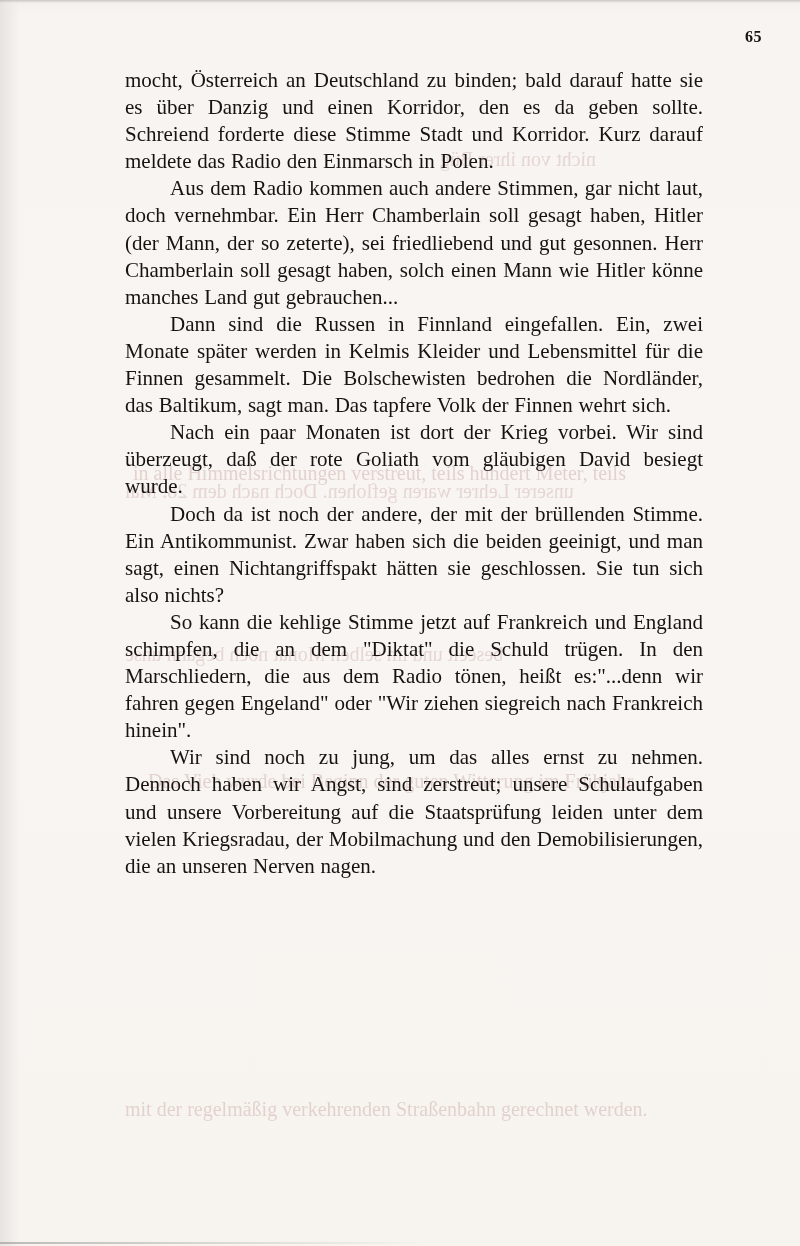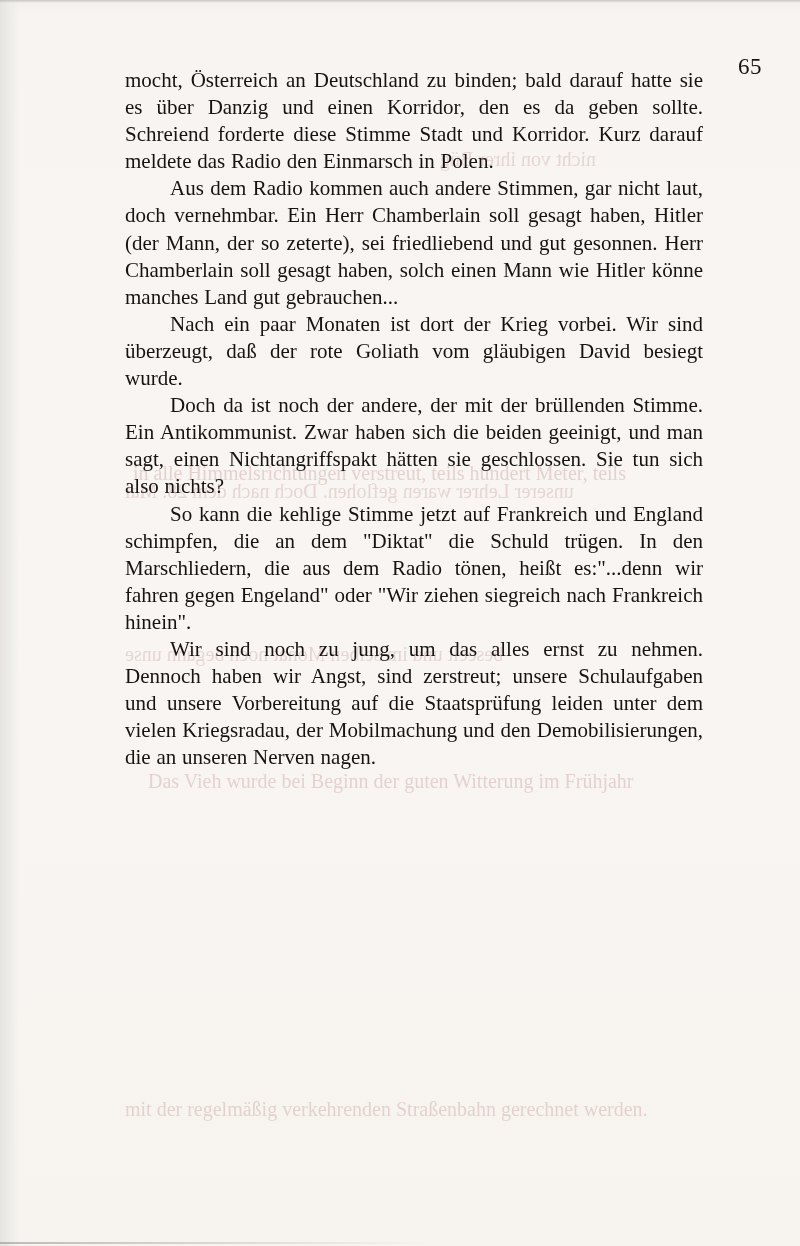--- a/index.html
+++ b/index.html
@@ -32,24 +32,25 @@
     background: linear-gradient(180deg, rgba(168,164,160,0.55), rgba(168,164,160,0));
   }
   .edge-bottom {
     position: absolute;
     left: 0; bottom: 2px;
     width: 430px; height: 2px;
     background: linear-gradient(90deg, rgba(150,147,144,0.6), rgba(150,147,144,0));
   }
   .page-number {
     position: absolute;
-    top: 54px;
+    top: 28px;
     right: 38px;
-    font-size: 23px;
+    font-size: 16px;
     letter-spacing: 0.5px;
+    font-weight: bold;
   }
   .text-block {
     position: absolute;
     left: 125px;
     top: 67px;
     width: 578px;
   }
   .text-block p {
     margin: 0;
     font-size: 21px;
@@ -88,19 +89,20 @@
   <span class="bleed mirror" style="left:125px; top:480px;">unserer Lehrer waren geflohen. Doch nach dem 28. Mai</span>
   <span class="bleed mirror" style="left:125px; top:643px;">beseelt und im selben Monat noch begann unse</span>
   <span class="bleed" style="left:125px; top:1098px;">mit der regelmäßig verkehrenden Straßenbahn gerechnet werden.</span>
   <span class="bleed" style="left:148px; top:770px;">Das Vieh wurde bei Beginn der guten Witterung im Frühjahr</span>
 
   <div class="page-number">65</div>
 
   <div class="text-block">
     <p>mocht, Österreich an Deutschland zu binden; bald darauf hatte sie es über Danzig und einen Korridor, den es da geben sollte. Schreiend forderte diese Stimme Stadt und Korridor. Kurz darauf meldete das Radio den Einmarsch in Polen.</p>
     <p class="indent">Aus dem Radio kommen auch andere Stimmen, gar nicht laut, doch vernehmbar. Ein Herr Chamberlain soll gesagt haben, Hitler (der Mann, der so zeterte), sei friedliebend und gut gesonnen. Herr Chamberlain soll gesagt haben, solch einen Mann wie Hitler könne manches Land gut gebrauchen...</p>
+    <p class="indent">Dann sind die Russen in Finnland eingefallen. Ein, zwei Monate später werden in Kelmis Kleider und Lebensmittel für die Finnen gesammelt. Die Bolschewisten bedrohen die Nordländer, das Baltikum, sagt man. Das tapfere Volk der Finnen wehrt sich.</p>
     <p class="indent">Nach ein paar Monaten ist dort der Krieg vorbei. Wir sind überzeugt, daß der rote Goliath vom gläubigen David besiegt wurde.</p>
     <p class="indent">Doch da ist noch der andere, der mit der brüllenden Stimme. Ein Antikommunist. Zwar haben sich die beiden geeinigt, und man sagt, einen Nichtangriffspakt hätten sie geschlossen. Sie tun sich also nichts?</p>
     <p class="indent">So kann die kehlige Stimme jetzt auf Frankreich und England schimpfen, die an dem "Diktat" die Schuld trügen. In den Marschliedern, die aus dem Radio tönen, heißt es:"...denn wir fahren gegen Engeland" oder "Wir ziehen siegreich nach Frankreich hinein".</p>
     <p class="indent">Wir sind noch zu jung, um das alles ernst zu nehmen. Dennoch haben wir Angst, sind zerstreut; unsere Schulaufgaben und unsere Vorbereitung auf die Staatsprüfung leiden unter dem vielen Kriegsradau, der Mobilmachung und den Demobilisierungen, die an unseren Nerven nagen.</p>
   </div>
 
 </div>
 
 </body></html>

